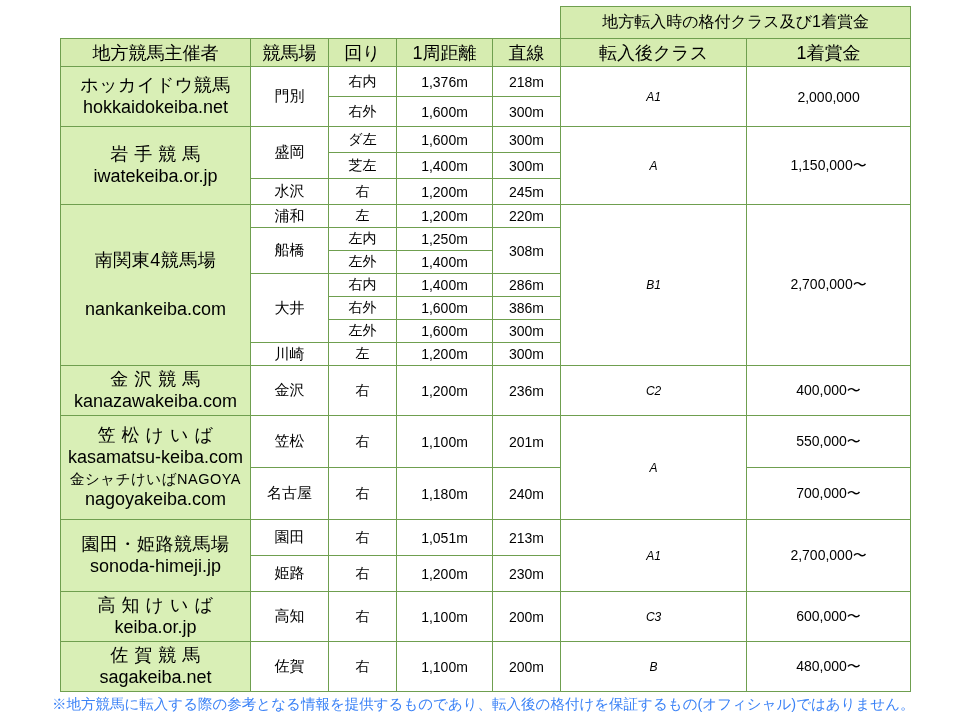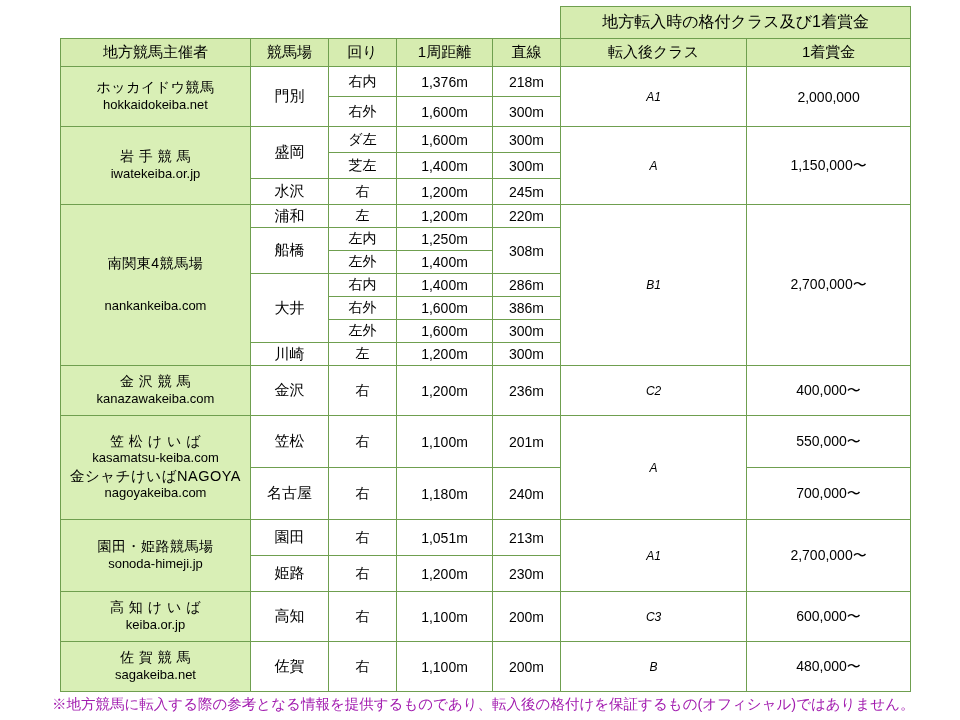--- a/index.html
+++ b/index.html
@@ -53,30 +53,30 @@
   .blank-cell {
     border: none !important;
     background: transparent !important;
   }
   .hdr-top {
     height: 32px;
     font-size: 16px;
   }
   .hdr-row {
     height: 28px;
-    font-size: 15px;
+    font-size: 18px;
   }
   .org-name {
-    font-size: 14px;
+    font-size: 18px;
     letter-spacing: 0.5px;
     line-height: 1.25;
     display: block;
   }
   .org-url {
-    font-size: 13px;
+    font-size: 18px;
     line-height: 1.3;
     display: block;
   }
   .track-name {
     font-size: 15px;
   }
   .turn-txt, .lap-txt, .str-txt {
     font-size: 14px;
   }
   .class-txt {
@@ -88,21 +88,21 @@
   }
   .r-tall   { height: 30px; }
   .r-short  { height: 23px; }
   .r-mid    { height: 26px; }
 
   .footnote {
     position: absolute;
     left: 52px;
     bottom: 12px;
     width: 890px;
-    color: #a21caf;
+    color: #3b82f6;
     font-size: 14.5px;
     letter-spacing: 0px;
     line-height: 1.3;
     white-space: nowrap;
   }
 </style>
 </head>
 <body>
 
 <div id="page">

